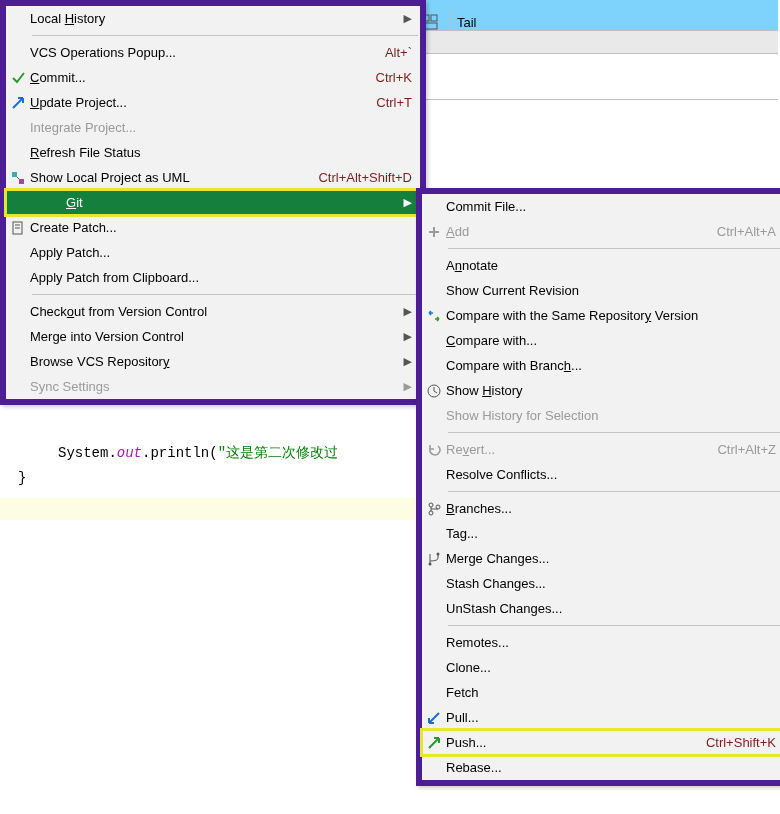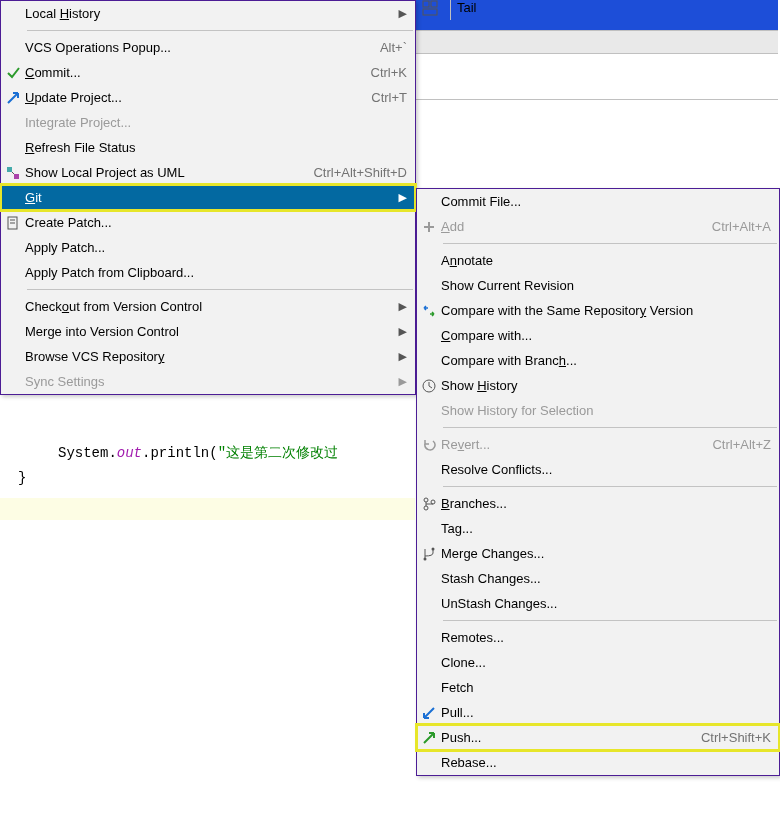--- a/index.html
+++ b/index.html
@@ -10,21 +10,21 @@
     font-family: "Segoe UI", sans-serif;
     font-size: 13px;
     color: #000;
     background: #fff;
     overflow: hidden;
     position: relative;
   }
   .menu {
     position: absolute;
     background: #f2f2f2;
-    border: 1px solid #4c1d95;
+    border: 6px solid #4c1d95;
     box-shadow: 2px 2px 4px rgba(0,0,0,0.2);
   }
   .menu .item {
     display: flex;
     align-items: center;
     height: 25px;
     padding: 0 8px 0 0;
     white-space: nowrap;
     position: relative;
   }
@@ -33,31 +33,32 @@
     display: flex;
     align-items: center;
     justify-content: center;
     flex-shrink: 0;
   }
   .menu .item .label {
     flex: 1 1 auto;
     padding-right: 20px;
   }
   .menu .item .shortcut {
-    color: #737373;
+    color: #7f1d1d;
     padding-left: 12px;
   }
   .menu .item.disabled .label,
   .menu .item.disabled .shortcut,
   .menu .item.disabled .arrow {
     color: #9a9a9a;
   }
   .menu .item.selected {
-    background: #0369a1;
+    background: #15803d;
     color: #fff;
+    gap: 36px;
   }
   .menu .item.selected .label,
   .menu .item.selected .shortcut,
   .menu .item.selected .arrow {
     color: #fff;
   }
   .menu .item .arrow {
     width: 10px;
     text-align: right;
     color: #555;
@@ -105,22 +106,22 @@
     position: absolute;
     left: 416px;
     top: 0;
     width: 362px;
     height: 100px;
     background: #fff;
   }
   .toolbar-frag .bar {
     height: 30px;
     display: flex;
-    align-items: flex-start;
-    background: #1d4ed8;
+    align-items: flex-end;
+    background: #7dd3fc;
     border-bottom: 1px solid #c0c0c0;
     padding-left: 6px;
   }
   .toolbar-frag .bar .tb-icon {
     width: 16px;
     height: 16px;
     margin-right: 6px;
     display: inline-flex;
     align-items: center;
     justify-content: center;

